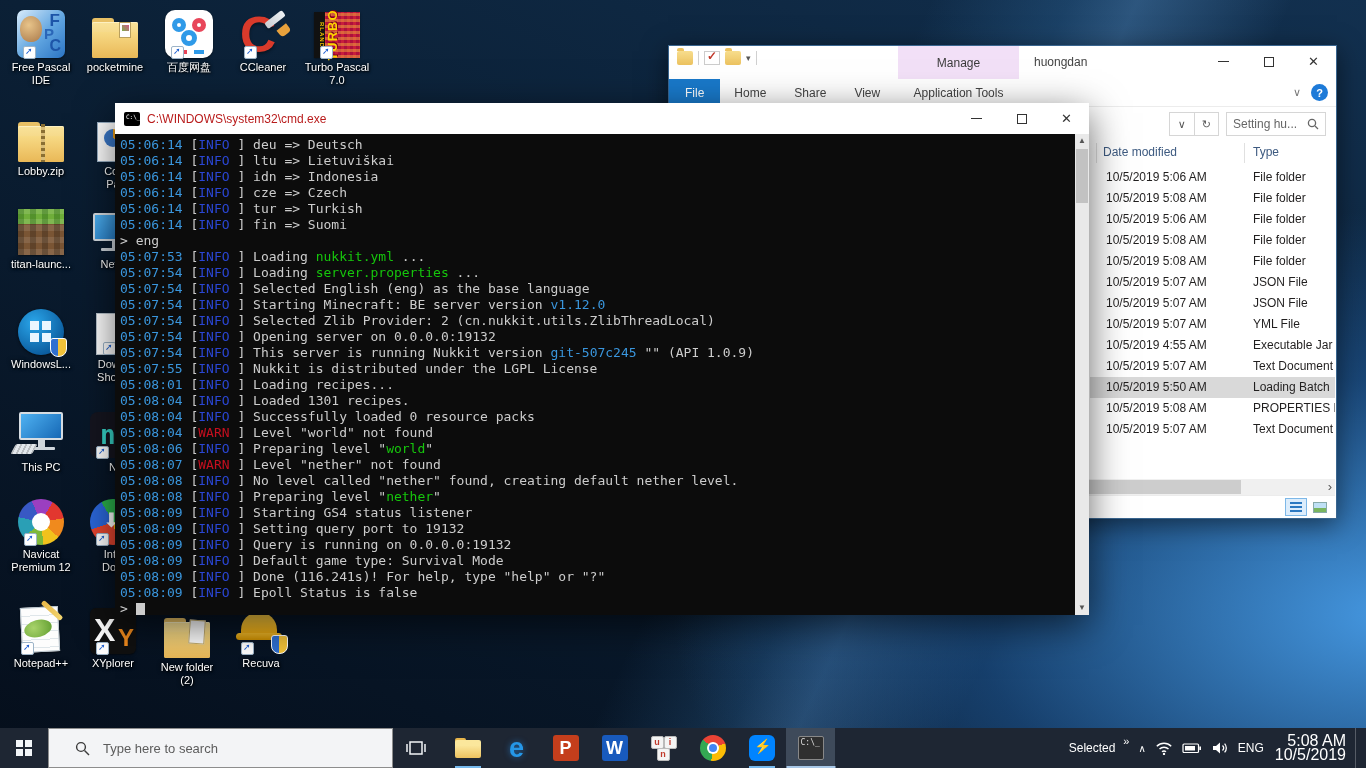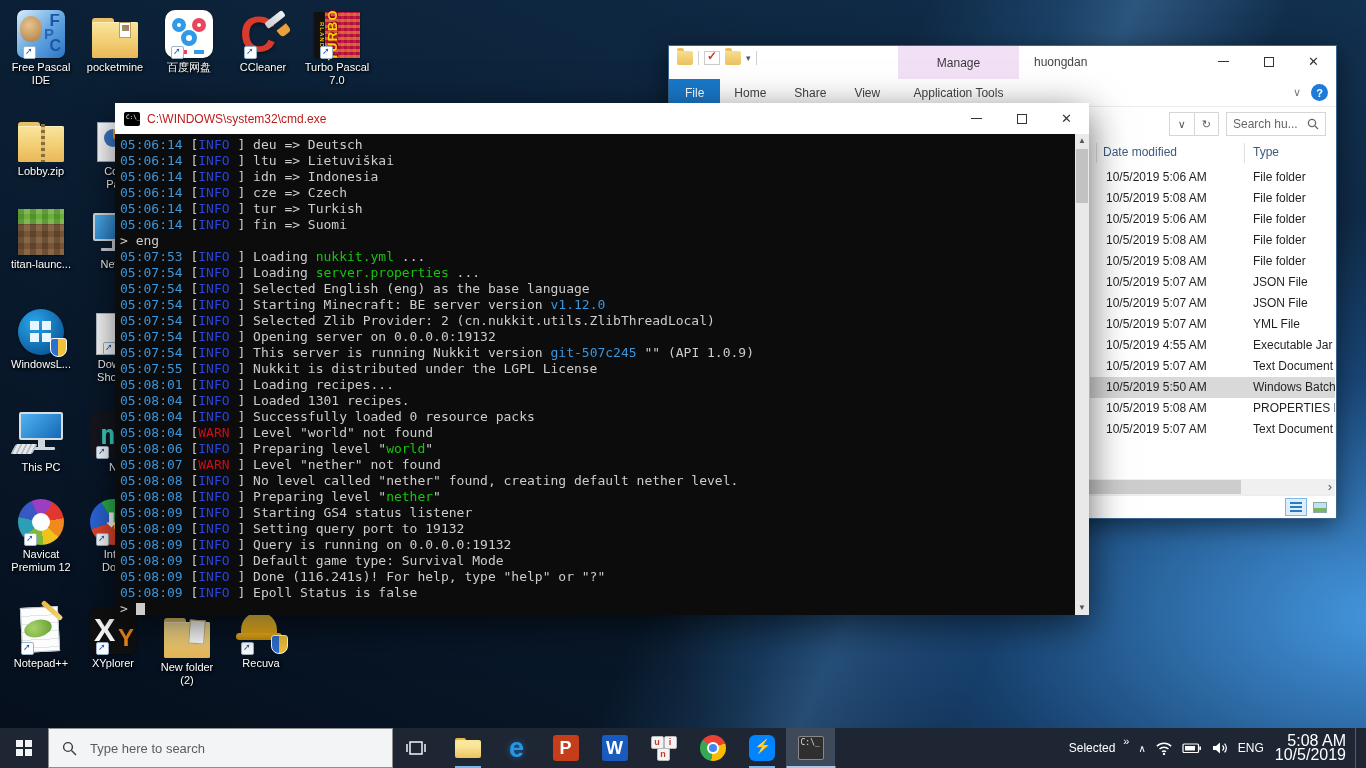--- a/index.html
+++ b/index.html
@@ -182,21 +182,21 @@
   .cmd-scroll { position:absolute; right:0; top:0; bottom:0; width:14px; background:#e9e9e9; }
   .cmd-scroll .up, .cmd-scroll .dn { position:absolute; left:0; width:14px; height:14px; color:#555; font-size:8px; text-align:center; line-height:14px; }
   .cmd-scroll .up { top:0; } .cmd-scroll .dn { bottom:0; }
   .cmd-scroll .thumb { position:absolute; left:1px; top:15px; width:12px; height:54px; background:#c2c2c2; }
 
   
   .taskbar { position:absolute; left:0; right:0; bottom:0; height:40px; background:var(--taskbar-bg); z-index:20; display:flex; align-items:stretch; }
   .tb-start { width:48px; display:flex; align-items:center; justify-content:center; }
   .winlogo { width:16px; height:16px; display:grid; grid-template-columns:7px 7px; grid-template-rows:7px 7px; gap:2px; }
   .winlogo span { background:#f2f5f8; }
-  .tb-search { width:345px; background:#f3f4f6; border:1px solid #8d8d8d; display:flex; align-items:center; padding-left:13px; gap:13px; }
+  .tb-search { width:345px; background:#f3f4f6; border:1px solid #8d8d8d; display:flex; align-items:center; padding-left:26px; gap:13px; }
   .tb-search .ph { color:#5c5c5c; font-size:13px; }
   .tb-taskview { width:46px; display:flex; align-items:center; justify-content:center; }
   .tb-apps { display:flex; margin-left:4px; }
   .tb-app { width:49px; display:flex; align-items:center; justify-content:center; position:relative; }
   .tb-app .ul { position:absolute; bottom:0; left:50%; transform:translateX(-50%); width:26px; height:2px; background:var(--underline); }
   .tb-app.active { background:#3e4a5a; }
   .tb-app.active .ul { width:100%; background:#a8c8e8; }
   .ti-folder { width:26px; height:20px; position:relative; }
   .ti-folder::before { content:""; position:absolute; left:0; top:0; width:11px; height:5px; background:#e8b64c; border-radius:2px 2px 0 0; }
   .ti-folder::after { content:""; position:absolute; left:0; top:2px; right:0; bottom:0; border-radius:2px;
@@ -509,21 +509,21 @@
       <span class="chev">∨</span>
       <span class="helpb">?</span>
     </div>
   </div>
 
   <div class="ex-addrend">
     <div class="half">∨</div>
     <div class="half">↻</div>
   </div>
   <div class="ex-search">
-    <span class="txt">Search hu...</span>
+    <span class="txt">Setting hu...</span>
     <svg class="tico" width="12" height="12" viewBox="0 0 12 12">
         <circle cx="5" cy="5" r="3.6" fill="none" stroke="#666" stroke-width="1.3"></circle>
         <line x1="8" y1="8" x2="11" y2="11" stroke="#666" stroke-width="1.3"></line>
       </svg>
   </div>
 
   <div class="ex-cols">
     <span class="vsep" style="left:6px"></span>
     <span class="h1">Date modified</span>
     <span class="vsep" style="left:154px"></span>
@@ -566,21 +566,21 @@
       <div class="f-row">
         <span class="d">10/5/2019 4:55 AM</span>
         <span class="t">Executable Jar Fi</span>
       </div>
       <div class="f-row">
         <span class="d">10/5/2019 5:07 AM</span>
         <span class="t">Text Document</span>
       </div>
       <div class="f-row sel">
         <span class="d">10/5/2019 5:50 AM</span>
-        <span class="t">Windows Batch</span>
+        <span class="t">Loading Batch</span>
       </div>
       <div class="f-row">
         <span class="d">10/5/2019 5:08 AM</span>
         <span class="t">PROPERTIES File</span>
       </div>
       <div class="f-row">
         <span class="d">10/5/2019 5:07 AM</span>
         <span class="t">Text Document</span>
       </div>
     </div>

